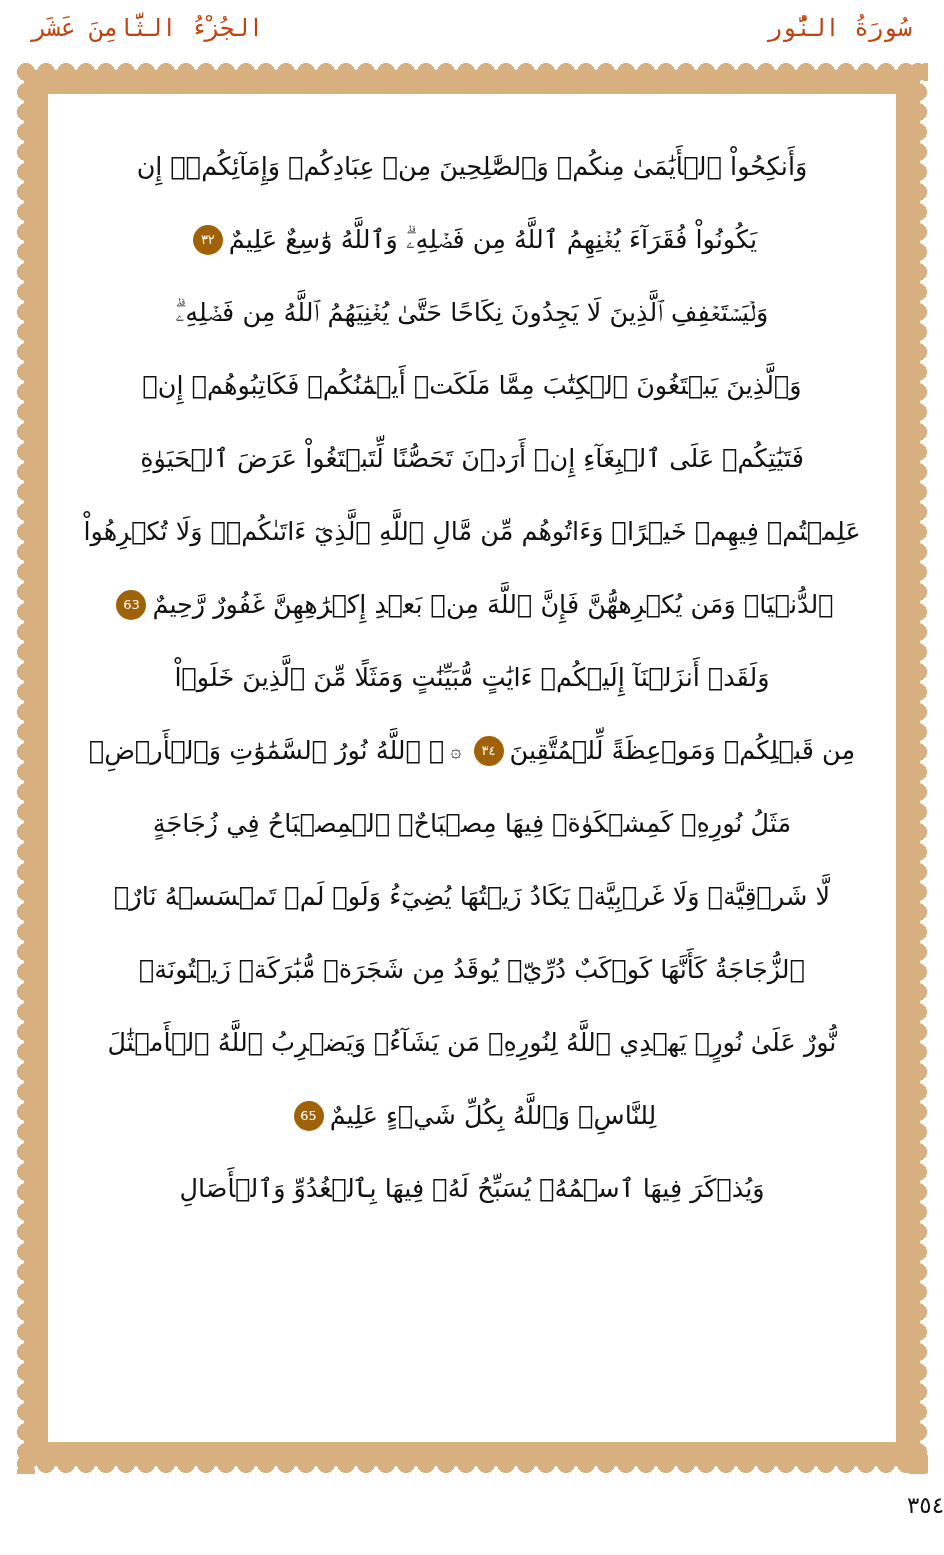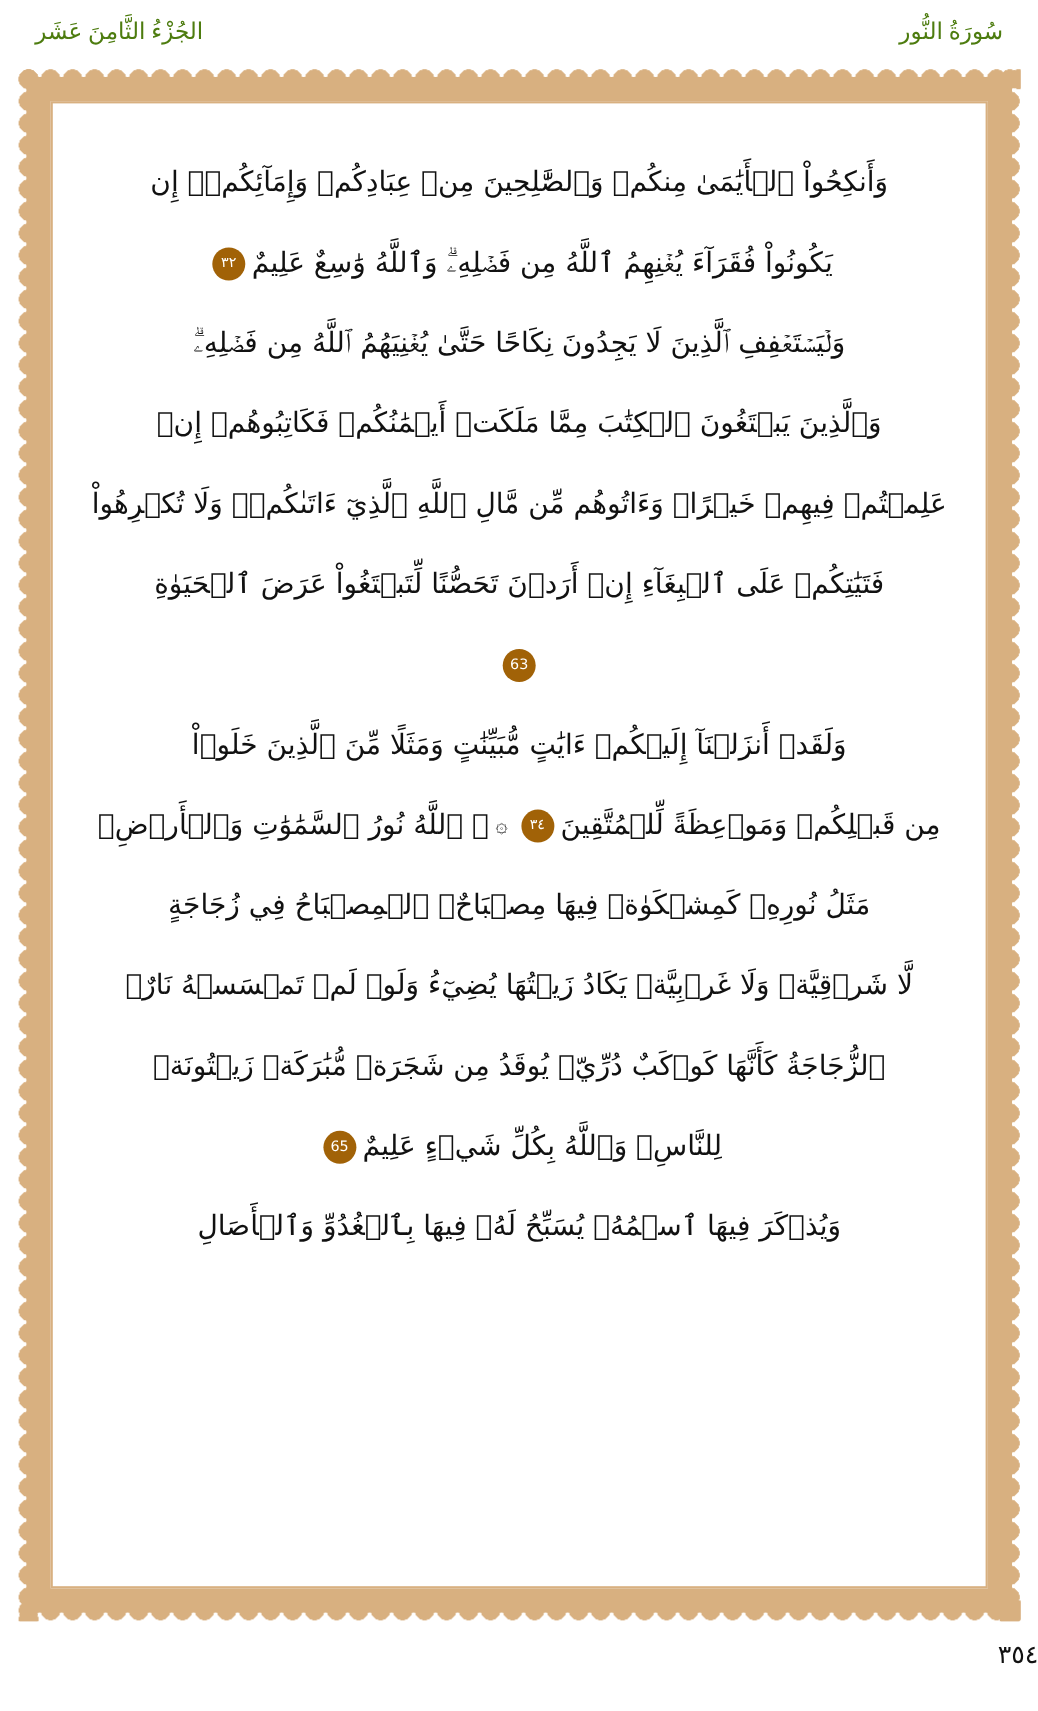--- a/index.html
+++ b/index.html
@@ -23,23 +23,23 @@
     width: 944px;
     height: 56px;
     display: flex;
     flex-direction: row-reverse;   
     align-items: center;
     justify-content: space-between;
     padding: 0 32px;
     box-sizing: border-box;
   }
   .header-text {
-    font-family: Liberation Serif, serif;
-    font-size: 21px;
-    color: #4d7c0f;
+    font-family: Liberation Mono, monospace;
+    font-size: 24px;
+    color: #c2410c;
     direction: rtl;
     white-space: nowrap;
     letter-spacing: 0px;
   }
   .header-surah { }
   .header-juz { }
   .frame-scallop {
     position: absolute;
     left: 16px;
     top: 62px;
@@ -168,26 +168,27 @@
       <span class="txt">يَكُونُواْ فُقَرَآءَ يُغۡنِهِمُ ٱللَّهُ مِن فَضۡلِهِۦۗ وَٱللَّهُ وَٰسِعٌ عَلِيمٌ</span>
       <span class="ayah-mark">٣٢</span>
     </div>
     <div class="ayah-line">
       <span class="txt">وَلۡيَسۡتَعۡفِفِ ٱلَّذِينَ لَا يَجِدُونَ نِكَاحًا حَتَّىٰ يُغۡنِيَهُمُ ٱللَّهُ مِن فَضۡلِهِۦۗ</span>
     </div>
     <div class="ayah-line">
       <span class="txt">وَٱلَّذِينَ يَبۡتَغُونَ ٱلۡكِتَٰبَ مِمَّا مَلَكَتۡ أَيۡمَٰنُكُمۡ فَكَاتِبُوهُمۡ إِنۡ</span>
     </div>
     <div class="ayah-line">
+      <span class="txt">فَتَيَٰتِكُمۡ عَلَى ٱلۡبِغَآءِ إِنۡ أَرَدۡنَ تَحَصُّنًا لِّتَبۡتَغُواْ عَرَضَ ٱلۡحَيَوٰةِ</span>
+    </div>
+    <div class="ayah-line">
       <span class="txt">عَلِمۡتُمۡ فِيهِمۡ خَيۡرًاۖ وَءَاتُوهُم مِّن مَّالِ ٱللَّهِ ٱلَّذِيٓ ءَاتَىٰكُمۡۚ وَلَا تُكۡرِهُواْ</span>
     </div>
     <div class="ayah-line">
-      <span class="txt">فَتَيَٰتِكُمۡ عَلَى ٱلۡبِغَآءِ إِنۡ أَرَدۡنَ تَحَصُّنًا لِّتَبۡتَغُواْ عَرَضَ ٱلۡحَيَوٰةِ</span>
-    </div>
-    <div class="ayah-line">
+      <span class="txt">ٱلدُّنۡيَاۚ وَمَن يُكۡرِههُّنَّ فَإِنَّ ٱللَّهَ مِنۢ بَعۡدِ إِكۡرَٰهِهِنَّ غَفُورٌ رَّحِيمٌ</span>
       <span class="ayah-mark">63</span>
     </div>
     <div class="ayah-line">
       <span class="txt">وَلَقَدۡ أَنزَلۡنَآ إِلَيۡكُمۡ ءَايَٰتٍ مُّبَيِّنَٰتٍ وَمَثَلًا مِّنَ ٱلَّذِينَ خَلَوۡاْ</span>
     </div>
     <div class="ayah-line">
       <span class="txt">مِن قَبۡلِكُمۡ وَمَوۡعِظَةً لِّلۡمُتَّقِينَ</span>
       <span class="ayah-mark">٣٤</span>
       <span class="star-sep">۞</span>
       <span class="txt">﴿ ٱللَّهُ نُورُ ٱلسَّمَٰوَٰتِ وَٱلۡأَرۡضِۚ</span>
@@ -195,20 +196,23 @@
     <div class="ayah-line">
       <span class="txt">مَثَلُ نُورِهِۦ كَمِشۡكَوٰةٖ فِيهَا مِصۡبَاحٌۖ ٱلۡمِصۡبَاحُ فِي زُجَاجَةٍ</span>
     </div>
     <div class="ayah-line">
       <span class="txt">لَّا شَرۡقِيَّةٖ وَلَا غَرۡبِيَّةٖ يَكَادُ زَيۡتُهَا يُضِيٓءُ وَلَوۡ لَمۡ تَمۡسَسۡهُ نَارٌۚ</span>
     </div>
     <div class="ayah-line">
       <span class="txt">ٱلزُّجَاجَةُ كَأَنَّهَا كَوۡكَبٌ دُرِّيّٞ يُوقَدُ مِن شَجَرَةٖ مُّبَٰرَكَةٖ زَيۡتُونَةٖ</span>
     </div>
     <div class="ayah-line">
+      <span class="txt">نُّورٌ عَلَىٰ نُورٍۚ يَهۡدِي ٱللَّهُ لِنُورِهِۦ مَن يَشَآءُۚ وَيَضۡرِبُ ٱللَّهُ ٱلۡأَمۡثَٰلَ</span>
+    </div>
+    <div class="ayah-line">
       <span class="txt">لِلنَّاسِۗ وَٱللَّهُ بِكُلِّ شَيۡءٍ عَلِيمٌ</span>
       <span class="ayah-mark">65</span>
     </div>
     <div class="ayah-line">
       <span class="txt">وَيُذۡكَرَ فِيهَا ٱسۡمُهُۥ يُسَبِّحُ لَهُۥ فِيهَا بِٱلۡغُدُوِّ وَٱلۡأَصَالِ</span>
     </div>
   </div>
 
 <div class="page-number">٣٥٤</div>
 

